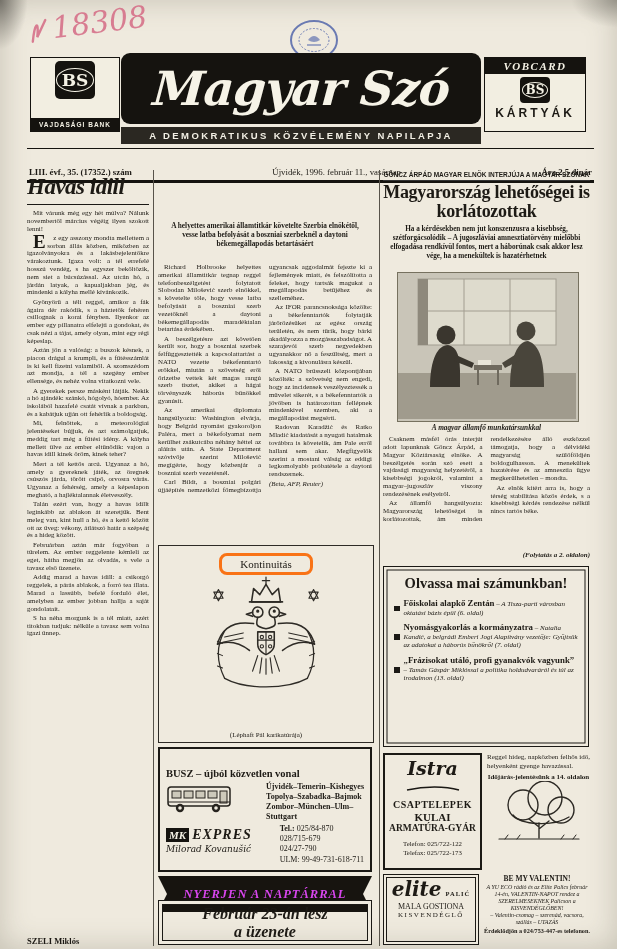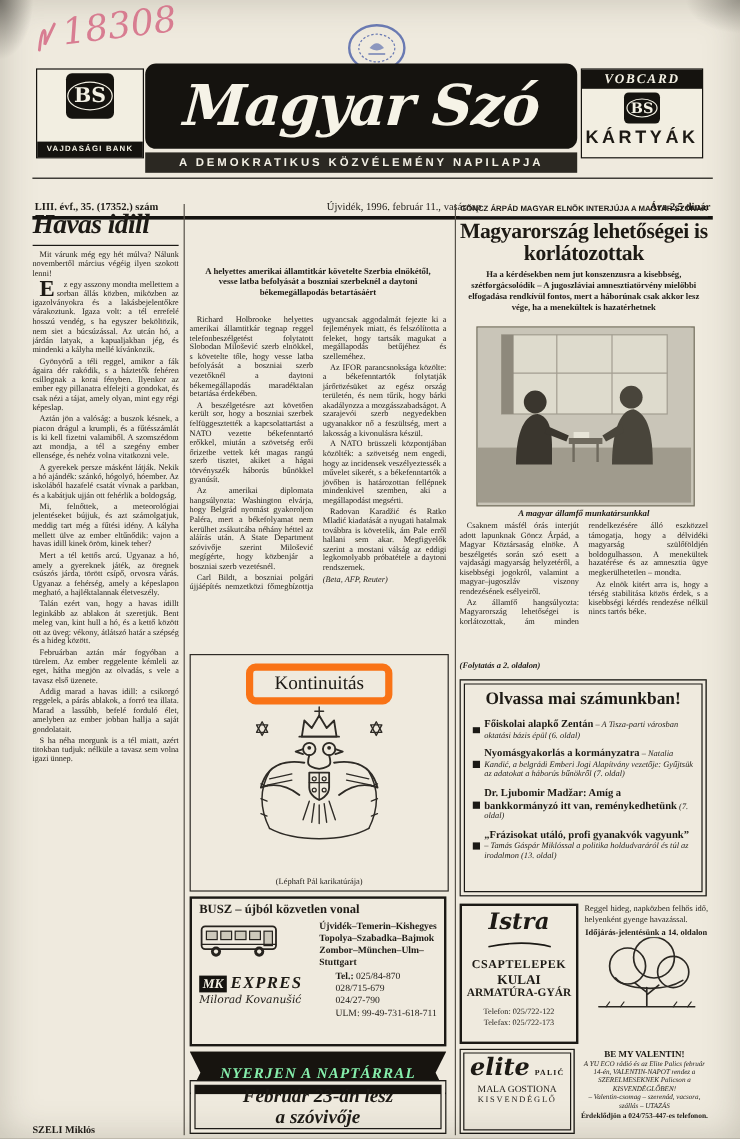--- a/index.html
+++ b/index.html
@@ -26,21 +26,21 @@
         border:1.5px solid #f4f1e4;border-radius:50%;padding:1px 5px;}
   .logo-strip{width:100%;background:#15130f;color:#f4f1e4;text-align:center;
         font-family:"Liberation Sans",sans-serif;font-weight:bold;font-size:6.5px;
         letter-spacing:1px;padding:3px 0;margin-top:auto;}
   .vob-top{width:100%;background:#15130f;color:#f4f1e4;text-align:center;font-style:italic;
         font-weight:bold;font-size:11px;letter-spacing:1.5px;padding:2px 0;}
   .vob-mark{width:30px;height:26px;background:#15130f;border-radius:4px;margin-top:3px;
         display:flex;align-items:center;justify-content:center;}
   .vob-mark span{color:#f4f1e4;font-weight:bold;font-size:12px;font-family:"DejaVu Serif",serif;
         border:1px solid #f4f1e4;border-radius:50%;padding:0 3px;}
-  .vob-bottom{font-weight:bold;font-size:15px;letter-spacing:3px;margin-top:3px;
+  .vob-bottom{font-weight:bold;font-size:12px;letter-spacing:3px;margin-top:3px;
         font-family:"Liberation Sans",sans-serif;}
   .masthead{position:absolute;left:121px;top:53px;width:360px;height:71px;background:#15130f;
         border-radius:9px;display:flex;align-items:center;justify-content:center;}
   .masthead h1{margin:0;color:#f6f3e7;font-family:"DejaVu Serif",serif;font-style:italic;
         font-weight:bold;font-size:47px;letter-spacing:-1px;transform:skewX(-4deg);}
   .tagline{position:absolute;left:121px;top:127px;width:360px;height:17px;background:#2b2822;
         color:#f2efe4;display:flex;align-items:center;justify-content:center;
         font-family:"Liberation Sans",sans-serif;font-size:9.5px;font-weight:bold;letter-spacing:2.4px;}
   .dateline{position:absolute;left:27px;top:148px;width:563px;border-top:1.2px solid #15130f;
         border-bottom:3px solid #15130f;display:flex;justify-content:space-between;align-items:center;
@@ -65,41 +65,41 @@
   .mid-deck{position:absolute;left:163px;top:221px;width:204px;font-size:7.3px;font-weight:bold;
         text-align:center;line-height:1.25;}
   .mid-body{position:absolute;left:158px;top:263px;width:214px;height:279px;overflow:hidden;
         column-count:2;column-gap:8px;}
   .mid-body p{margin:0 0 1.5px;font-size:6.9px;line-height:1.13;text-align:justify;text-indent:6px;}
   .credit{font-style:italic;text-align:right;text-indent:0 !important;}
 
   
   .cartoon{position:absolute;left:158px;top:545px;width:214px;height:196px;border:1px solid #2e2b26;
         text-align:center;}
-  .cartoon-title{display:inline-block;margin-top:7px;border:6px solid #f97316;border-radius:8px;
-        padding:2px 18px;font-size:16px;}
+  .cartoon-title{display:inline-block;margin-top:7px;border:3px solid #f97316;border-radius:8px;
+        padding:2px 18px;font-size:11px;}
   .cartoon-caption{position:absolute;bottom:3px;width:100%;font-size:7px;}
 
   
   .bus-ad{position:absolute;left:158px;top:747px;width:214px;height:125px;border:2px solid #1b1915;
         box-sizing:border-box;padding:4px 6px;}
-  .bus-head{font-weight:bold;font-size:10.5px;line-height:1.1;}
+  .bus-head{font-weight:bold;font-size:10.5px;line-height:1.1;margin-top:15px;}
   .bus-row{display:flex;justify-content:space-between;margin-top:2px;}
   .bus-routes{font-weight:bold;font-size:8px;line-height:1.25;text-align:left;}
   .mk-line{display:flex;align-items:baseline;gap:3px;margin-top:3px;}
   .mk-box{background:#15130f;color:#f4f1e4;font-weight:bold;font-style:italic;font-size:11px;
         padding:1px 3px;}
   .mk-name{font-weight:bold;font-style:italic;font-size:14px;letter-spacing:1px;}
   .owner{font-style:italic;font-size:9px;font-family:"DejaVu Serif",serif;margin-top:1px;}
   .bus-phones{font-size:8px;line-height:1.3;text-align:left;}
   .bus-phones .pl{font-weight:bold;}
 
   
   .lottery-banner{position:absolute;left:158px;top:876px;width:214px;height:36px;background:#17140f;
-        color:#86efac;display:flex;align-items:center;justify-content:center;font-weight:bold;
+        color:#d946ef;display:flex;align-items:center;justify-content:center;font-weight:bold;
         font-style:italic;font-size:12.5px;letter-spacing:1px;
         clip-path:polygon(0 0,100% 0,calc(100% - 9px) 50%,100% 100%,0 100%,9px 50%);}
   .lottery-box{position:absolute;left:158px;top:900px;width:214px;height:45px;border:1px solid #1b1915;
         box-sizing:border-box;box-shadow:inset 0 0 0 3px #efeade,inset 0 0 0 4px #1b1915;
         display:flex;flex-direction:column;align-items:center;justify-content:center;
         font-style:italic;font-weight:bold;font-size:16px;line-height:1.1;}
 
   
   .kicker{position:absolute;left:383px;top:171px;width:207px;text-align:center;
         font-family:"Liberation Sans",sans-serif;font-weight:bold;font-size:6.5px;
@@ -108,21 +108,21 @@
         font-size:18px;line-height:1.08;letter-spacing:-.3px;}
   .r-deck{position:absolute;left:387px;top:225px;width:199px;font-size:7.2px;font-weight:bold;
         text-align:center;line-height:1.25;}
   .photo{position:absolute;left:397px;top:272px;width:180px;height:148px;border:1px solid #76715f;
         background:#c9c5b8;}
   .photo-caption{position:absolute;left:383px;top:423px;width:207px;text-align:center;
         font-weight:bold;font-style:italic;font-size:7.3px;}
   .r-body{position:absolute;left:383px;top:435px;width:207px;height:114px;overflow:hidden;
         column-count:2;column-gap:8px;}
   .r-body p{margin:0 0 1.5px;font-size:6.9px;line-height:1.14;text-align:justify;text-indent:6px;}
-  .continuation{position:absolute;left:383px;top:551px;width:207px;text-align:left;
+  .continuation{position:absolute;left:383px;top:551px;width:207px;text-align:right;
         font-weight:bold;font-style:italic;font-size:7px;}
 
   
   .summary{position:absolute;left:383px;top:566px;width:206px;height:181px;border:1.5px solid #1b1915;
         box-sizing:border-box;box-shadow:inset 0 0 0 2.5px #efeade,inset 0 0 0 3.5px #1b1915;
         padding:8px 10px 0;}
   .summary h3{margin:0 0 6px;text-align:center;font-size:14.5px;font-weight:bold;}
   .sum-item{display:flex;gap:4px;margin-bottom:5.5px;align-items:center;}
   .bullet{flex:0 0 auto;width:5.5px;height:5.5px;background:#1b1915;margin-top:2px;}
   .sum-text{font-size:7px;line-height:1.2;}
@@ -312,21 +312,21 @@
         <div>028/715-679</div>
         <div>024/27-790</div>
         <div>ULM: 99-49-731-618-711</div>
       </div>
     </div>
   </div>
 
   <div class="lottery-banner">NYERJEN A NAPTÁRRAL</div>
   <div class="lottery-box">
     <span>Február 23-án lesz</span>
-    <span>a szóvivője</span>
+    <span>a üzenete</span>
   </div>
 
   <div class="kicker">GÖNCZ ÁRPÁD MAGYAR ELNÖK INTERJÚJA A MAGYAR SZÓNAK</div>
   <div class="r-title">Magyarország lehetőségei is korlátozottak</div>
   <div class="r-deck">Ha a kérdésekben nem jut konszenzusra a kisebbség, szétforgácsolódik – A jugoszláviai amnesztiatörvény mielőbbi elfogadása rendkívül fontos, mert a háborúnak csak akkor lesz vége, ha a menekültek is hazatérhetnek</div>
 
   <div class="photo">
     <svg width="178" height="146" viewBox="0 0 178 146">
       <rect width="178" height="146" fill="#c9c5b8"></rect>
       <rect x="20" y="6" width="138" height="66" fill="#dedbcd" stroke="#a29d90"></rect>
@@ -365,26 +365,20 @@
         <span class="pg">(6. oldal)</span></span>
     </div>
     <div class="sum-item">
       <span class="bullet"></span>
       <span class="sum-text"><span class="t">Nyomásgyakorlás a kormányzatra</span>
         <span class="d">– Natalia Kandić, a belgrádi Emberi Jogi Alapítvány vezetője: Gyűjtsük az adatokat a háborús bűnökről</span>
         <span class="pg">(7. oldal)</span></span>
     </div>
     <div class="sum-item">
       <span class="bullet"></span>
-      <span class="sum-text"><span class="t">Dr. Ljubomir Madžar: Amíg a bankkormányzó itt van, reménykedhetünk</span>
-        <span class="d"></span>
-        <span class="pg">(7. oldal)</span></span>
-    </div>
-    <div class="sum-item">
-      <span class="bullet"></span>
       <span class="sum-text"><span class="t">„Frázisokat utáló, profi gyanakvók vagyunk”</span>
         <span class="d">– Tamás Gáspár Miklóssal a politika holdudvaráról és túl az irodalmon</span>
         <span class="pg">(13. oldal)</span></span>
     </div>
   </div>
 
   <div class="istra">
     <div class="istra-brand">Istra</div>
     <svg width="56" height="6" viewBox="0 0 56 6">
       <path d="M2,4 C20,0 40,0 54,4" stroke="#1b1915" stroke-width="1.4" fill="none"></path>

